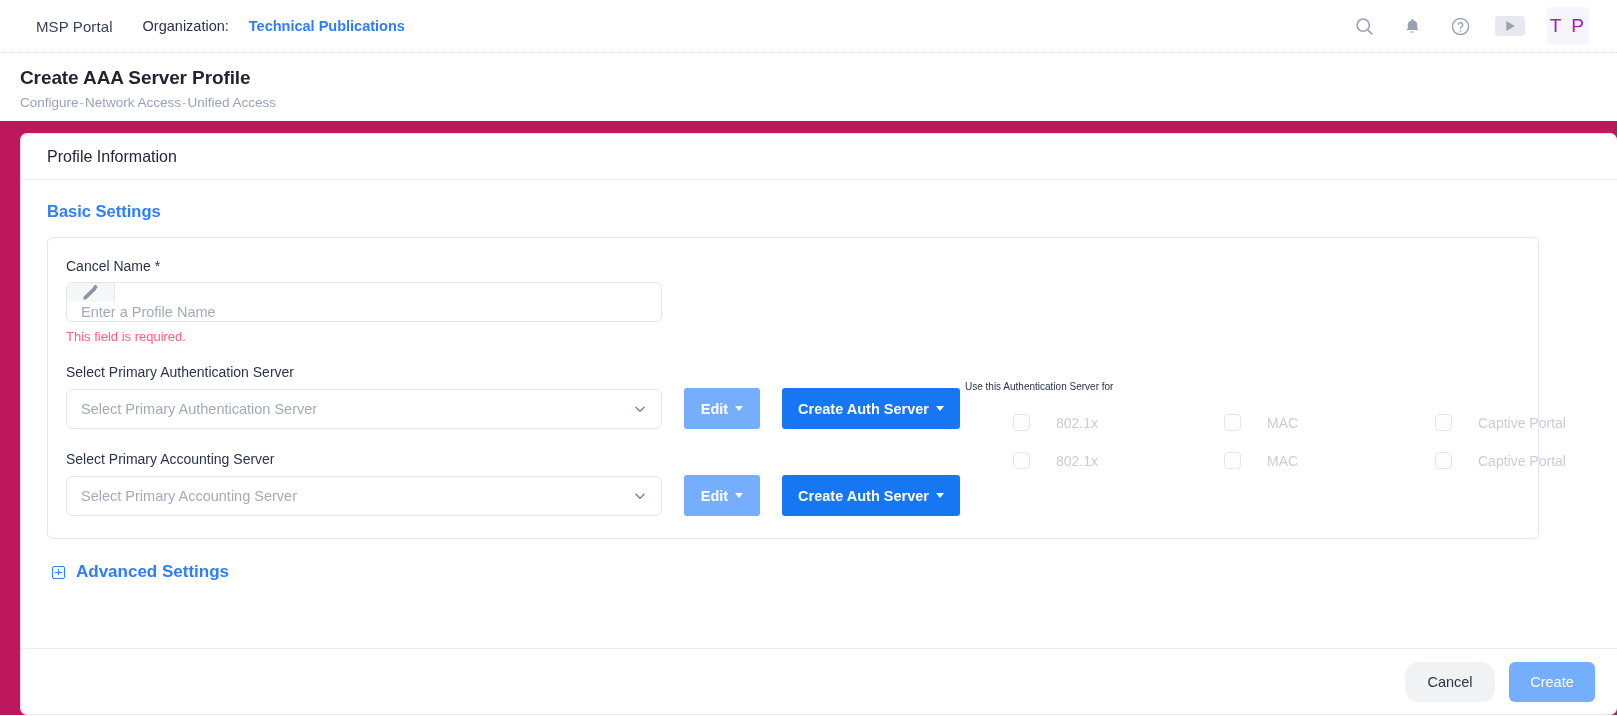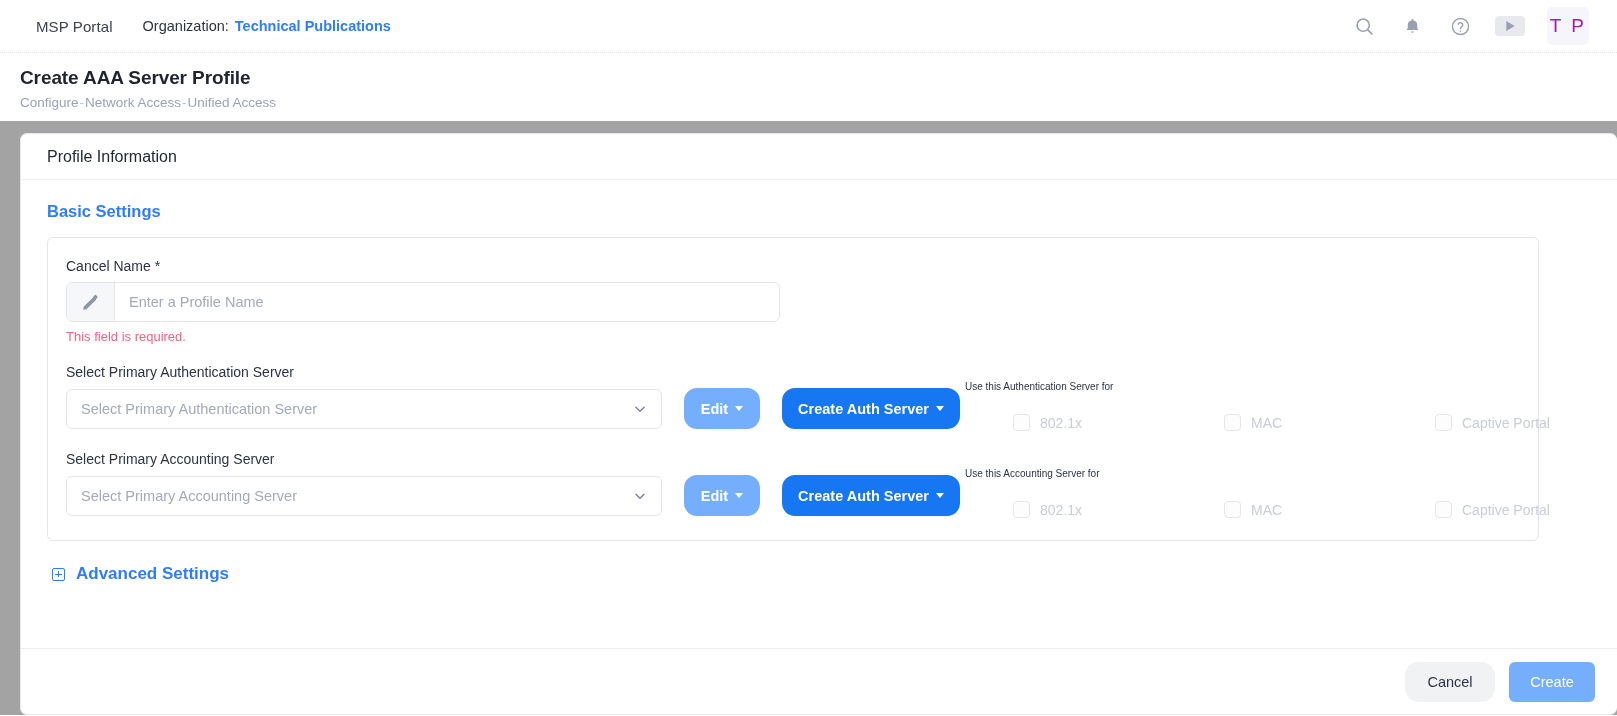--- a/index.html
+++ b/index.html
@@ -30,21 +30,21 @@
     font-size: 15px;
     color: #3b4254;
     letter-spacing: .1px;
   }
   .org-wrap {
     margin-left: 30px;
     font-size: 14.5px;
     color: #2b3346;
     display: flex;
     align-items: center;
-    gap: 6px;
+    gap: 20px;
   }
   .org-label { color: #2b3346; }
   .org-value {
     color: #2f7dfb;
     font-weight: bold;
     cursor: pointer;
   }
   .topbar-right {
     margin-left: auto;
     display: flex;
@@ -94,21 +94,21 @@
     color: #9aa2b8;
     display: flex;
     align-items: center;
     gap: 1px;
   }
   .breadcrumb .crumb { cursor: pointer; }
   .breadcrumb .sep { color: #b6bccd; }
 
   
   .page-body {
-    background: #a3a3a3;
+    background: #be185d;
     padding: 12px 0 0 20px;
     height: calc(716px - 53px - 69px);
   }
   .card {
     background: #ffffff;
     border: 1px solid #e6e8ee;
     border-radius: 7px;
     border-right: none;
     height: 100%;
     display: flex;
@@ -143,26 +143,27 @@
 
   .field-label {
     font-size: 14px;
     color: #2b3346;
     margin-bottom: 8px;
   }
 
   
   .input-group {
     display: flex;
-    width: 714px;
+    width: 596px;
     height: 40px;
     border: 1px solid #e2e5ec;
     border-radius: 6px;
     overflow: hidden;
     background: #fff;
+    flex-direction: column;
   }
   .input-addon {
     width: 48px;
     background: #f6f7f9;
     border-right: 1px solid #e6e8ee;
     display: flex; align-items: center; justify-content: center;
     color: #8e95a8;
   }
   .input-group input {
     flex: 1;
@@ -203,21 +204,21 @@
   }
   .select-box .chev {
     position: absolute;
     right: 14px;
     color: #7a8299;
     display: flex;
   }
   .btn {
     height: 41px;
     border: none;
-    border-radius: 13px;
+    border-radius: 3px;
     font-family: "Liberation Sans", sans-serif;
     font-size: 14.5px;
     font-weight: bold;
     color: #ffffff;
     display: flex;
     align-items: center;
     justify-content: center;
     gap: 7px;
     cursor: pointer;
     padding: 0 18px;
@@ -238,21 +239,21 @@
   .use-label {
     font-size: 10px;
     color: #2b3346;
     margin-bottom: 22px;
     margin-top: 16px;
   }
   .checkrow { display: flex; align-items: center; }
   .checkitem {
     display: flex;
     align-items: center;
-    gap: 10px;
+    gap: 26px;
     width: 163px;
     cursor: default;
     margin-left: 48px;
   }
   .cbox {
     width: 17px; height: 17px;
     border: 1.5px solid #e4e6ee;
     border-radius: 4px;
     background: #fdfdfe;
   }
@@ -449,21 +450,20 @@
                 <span>Edit</span>
                 <span class="caret"></span>
               </button>
               <button class="btn btn-create">
                 <span>Create Auth Server</span>
                 <span class="caret"></span>
               </button>
             </div>
           </div>
           <div class="server-right">
-            <div class="use-label">Use this Accounting Server for</div>
             <div class="checkrow">
               <label class="checkitem">
                 <span class="cbox"></span>
                 <span class="cbox-label">802.1x</span>
               </label>
               <label class="checkitem">
                 <span class="cbox"></span>
                 <span class="cbox-label">MAC</span>
               </label>
               <label class="checkitem">

